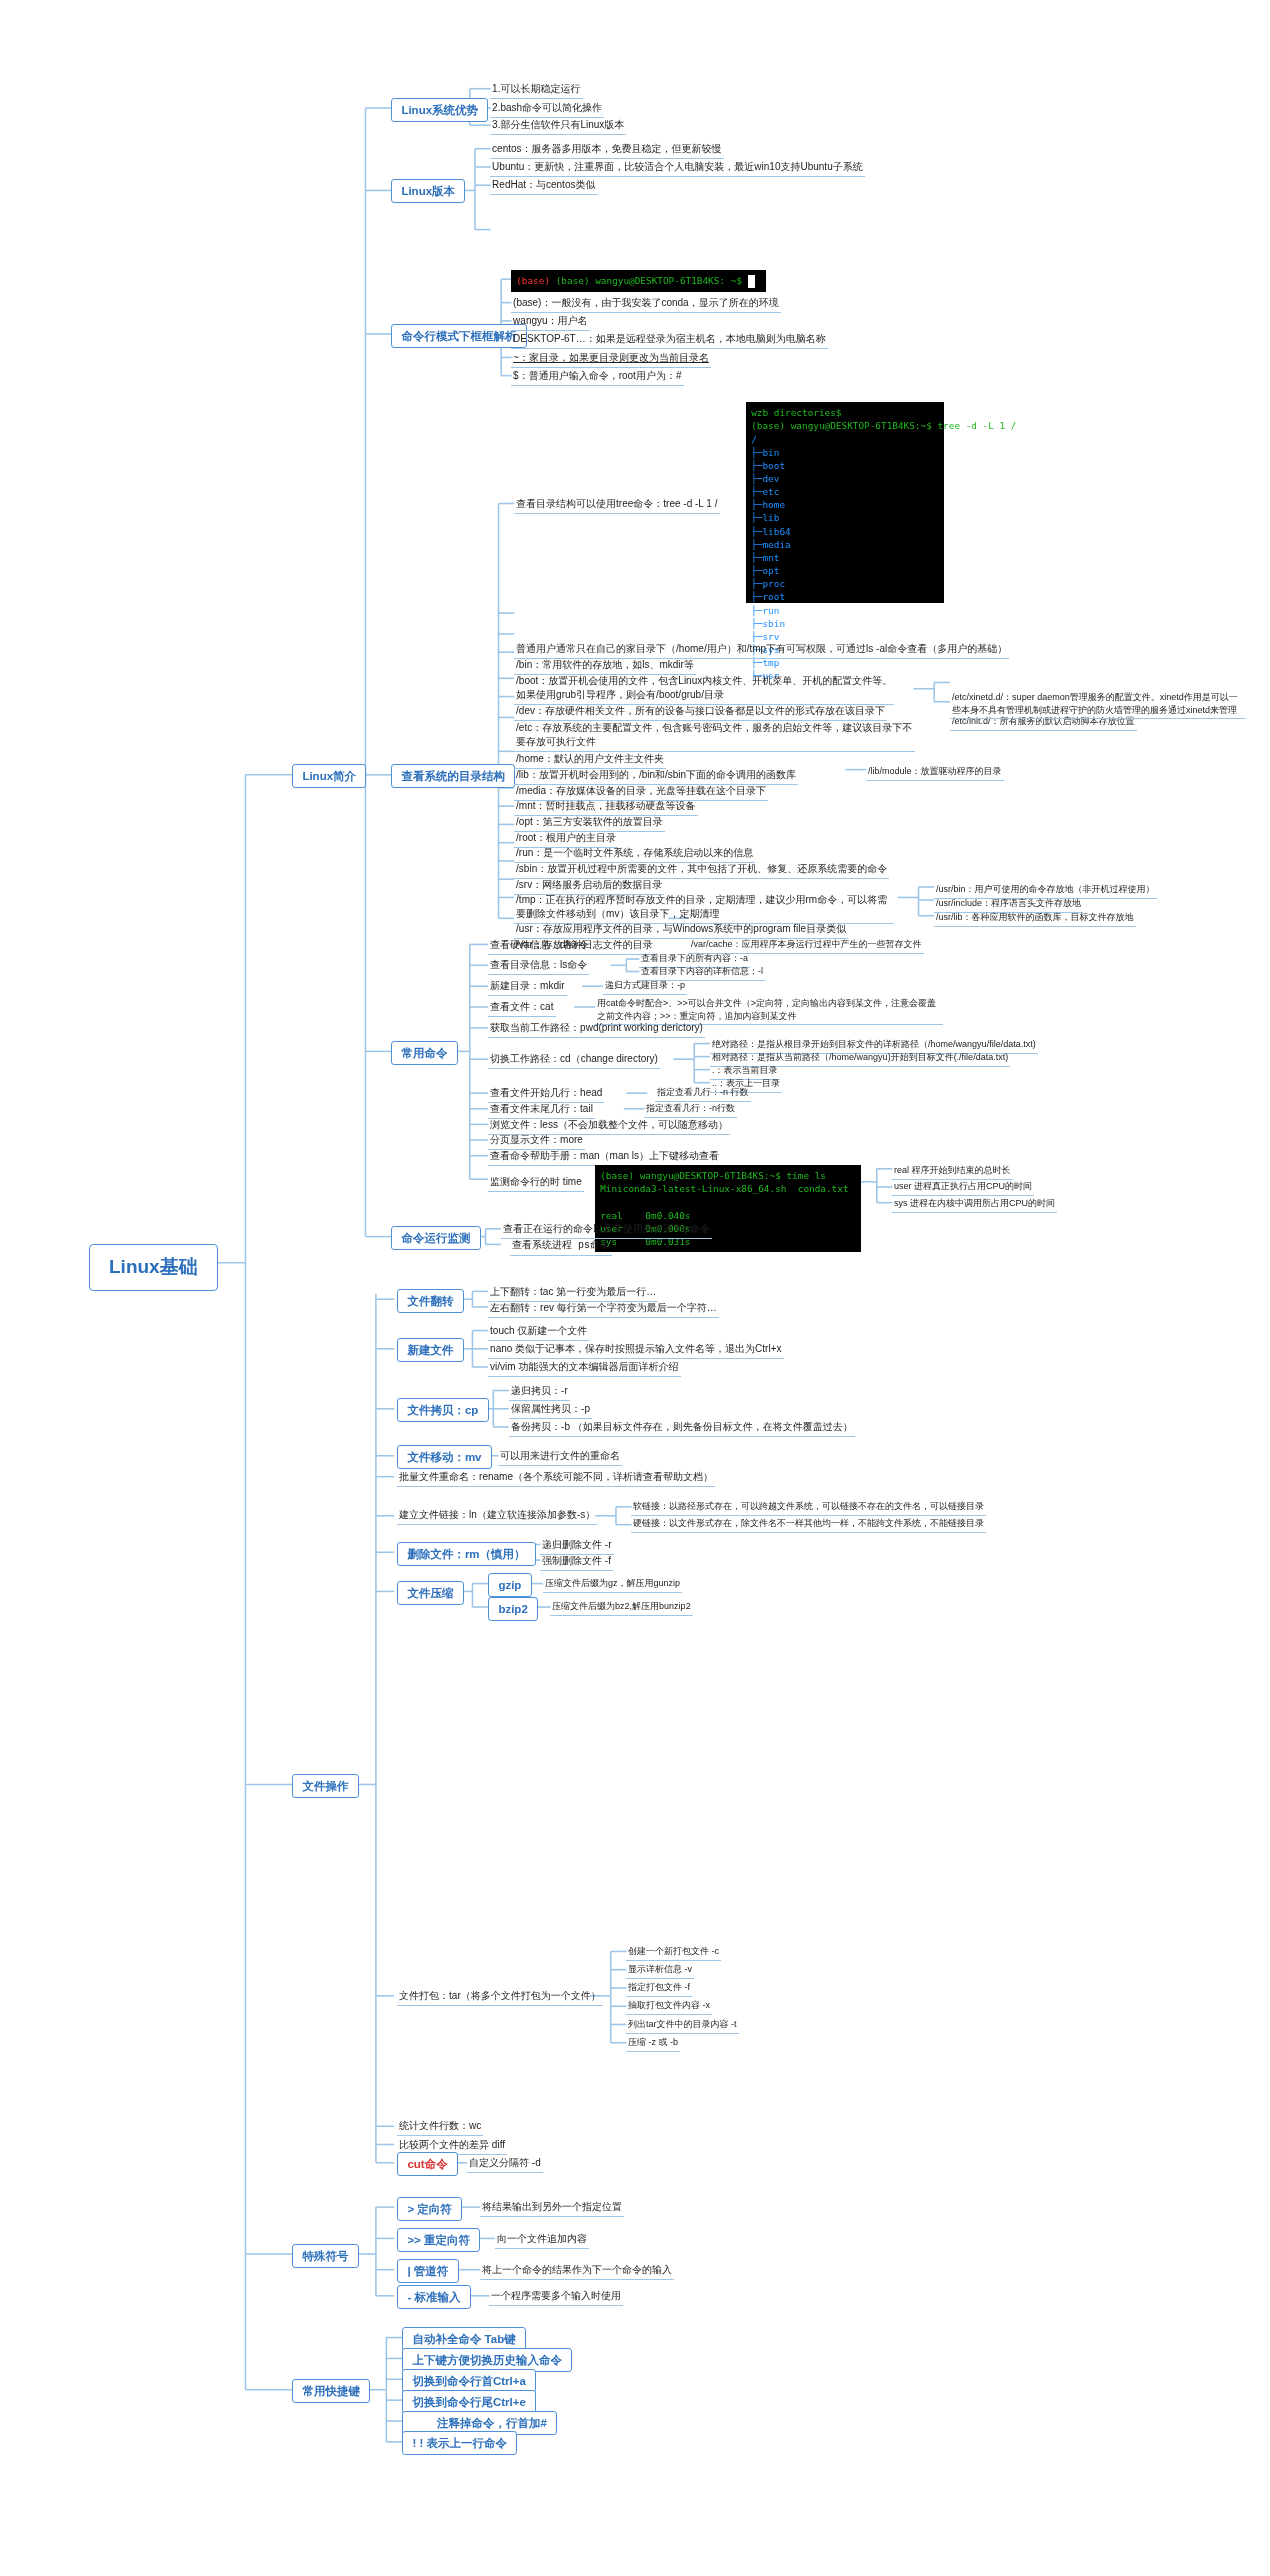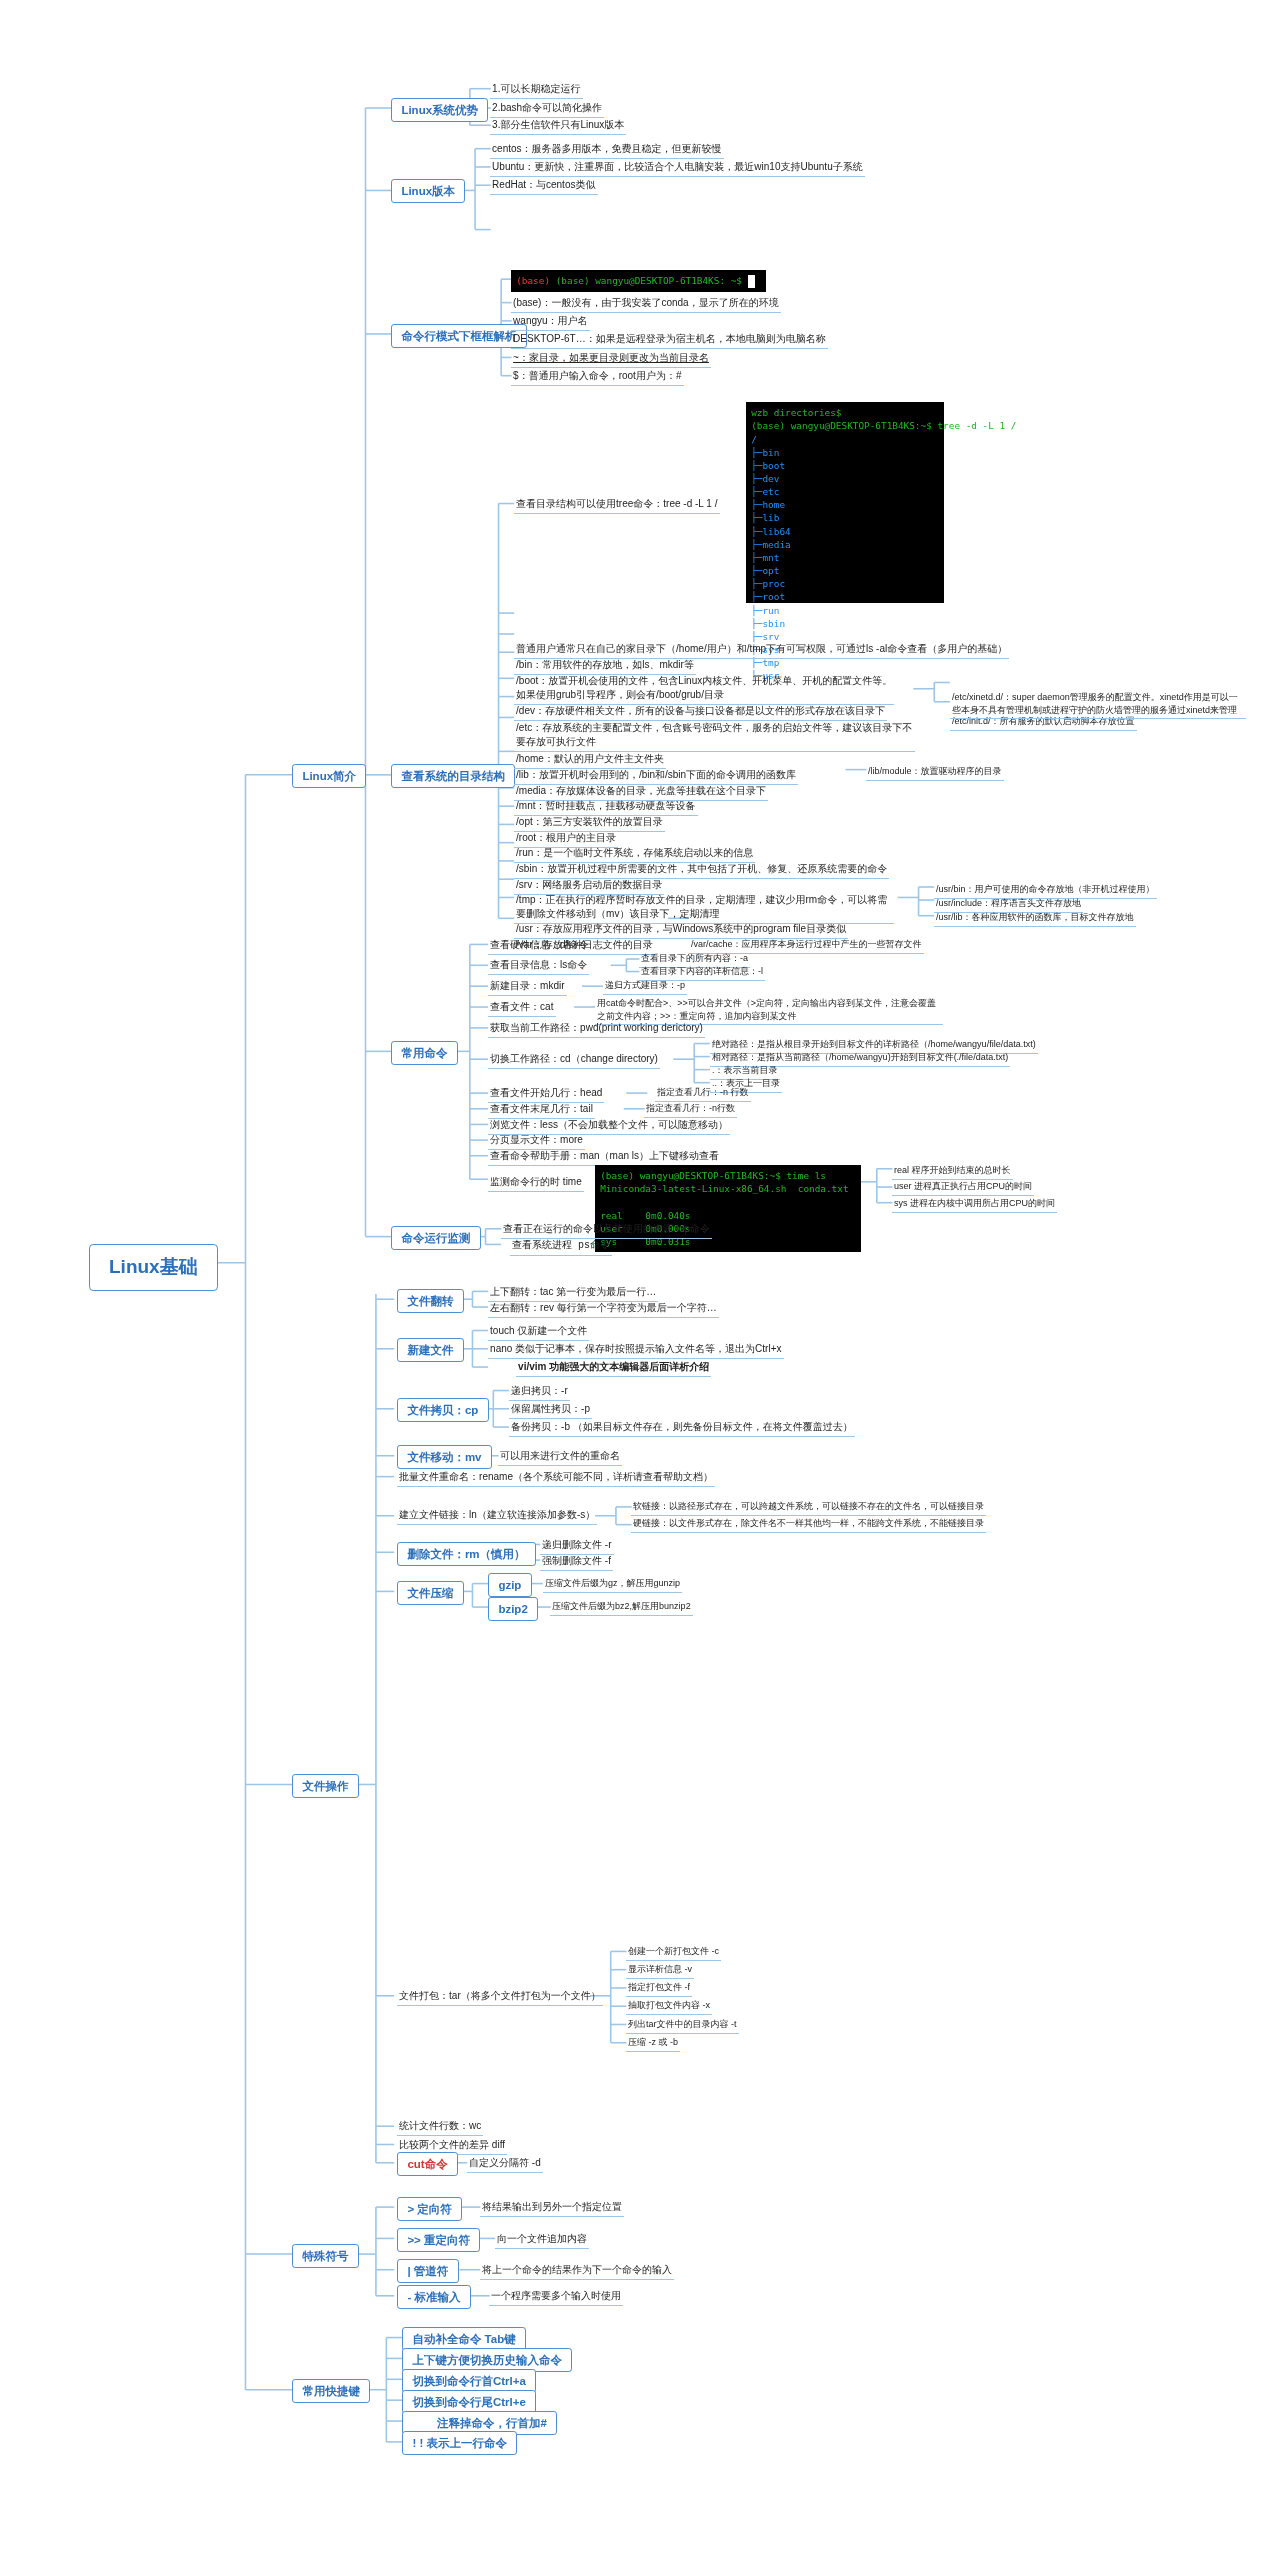--- a/index.html
+++ b/index.html
@@ -405,21 +405,21 @@
 <div class="node leaf" style="left:501px; top:1221px;">查看正在运行的命令以及其使用的资源  top命令</div>
 <div class="node leaf" style="left:510px; top:1238px;font-family:Liberation Mono, monospace;">查看系统进程 ps命令</div>
 
 <div class="node box" style="left:292px; top:1774px;">文件操作</div>
 <div class="node box" style="left:397px; top:1289px;">文件翻转</div>
 <div class="node leaf" style="left:488px; top:1284px;">上下翻转：tac  第一行变为最后一行…</div>
 <div class="node leaf" style="left:488px; top:1300px;">左右翻转：rev  每行第一个字符变为最后一个字符…</div>
 <div class="node box" style="left:397px; top:1338px;">新建文件</div>
 <div class="node leaf" style="left:488px; top:1323px;">touch 仅新建一个文件</div>
 <div class="node leaf" style="left:488px; top:1341px;">nano 类似于记事本，保存时按照提示输入文件名等，退出为Ctrl+x</div>
-<div class="node leaf" style="left:516px; top:1359px;font-weight:bold;">vi/vim 功能强大的文本编辑器后面详析介绍</div>
+<div class="node leaf" style="left:488px; top:1359px;">vi/vim 功能强大的文本编辑器后面详析介绍</div>
 <div class="node box" style="left:397px; top:1398px;">文件拷贝：cp</div>
 <div class="node leaf" style="left:509px; top:1383px;">递归拷贝：-r</div>
 <div class="node leaf" style="left:509px; top:1401px;">保留属性拷贝：-p</div>
 <div class="node leaf" style="left:509px; top:1419px;">备份拷贝：-b （如果目标文件存在，则先备份目标文件，在将文件覆盖过去）</div>
 <div class="node box" style="left:397px; top:1445px;">文件移动：mv</div>
 <div class="node leaf" style="left:498px; top:1448px;">可以用来进行文件的重命名</div>
 <div class="node leaf" style="left:397px; top:1469px;">批量文件重命名：rename（各个系统可能不同，详析请查看帮助文档）</div>
 <div class="node leaf" style="left:397px; top:1507px;">建立文件链接：ln（建立软连接添加参数-s）</div>
 <div class="node leaf-sm" style="left:631px; top:1499px;">软链接：以路径形式存在，可以跨越文件系统，可以链接不存在的文件名，可以链接目录</div>
 <div class="node leaf-sm" style="left:631px; top:1516px;">硬链接：以文件形式存在，除文件名不一样其他均一样，不能跨文件系统，不能链接目录</div>

